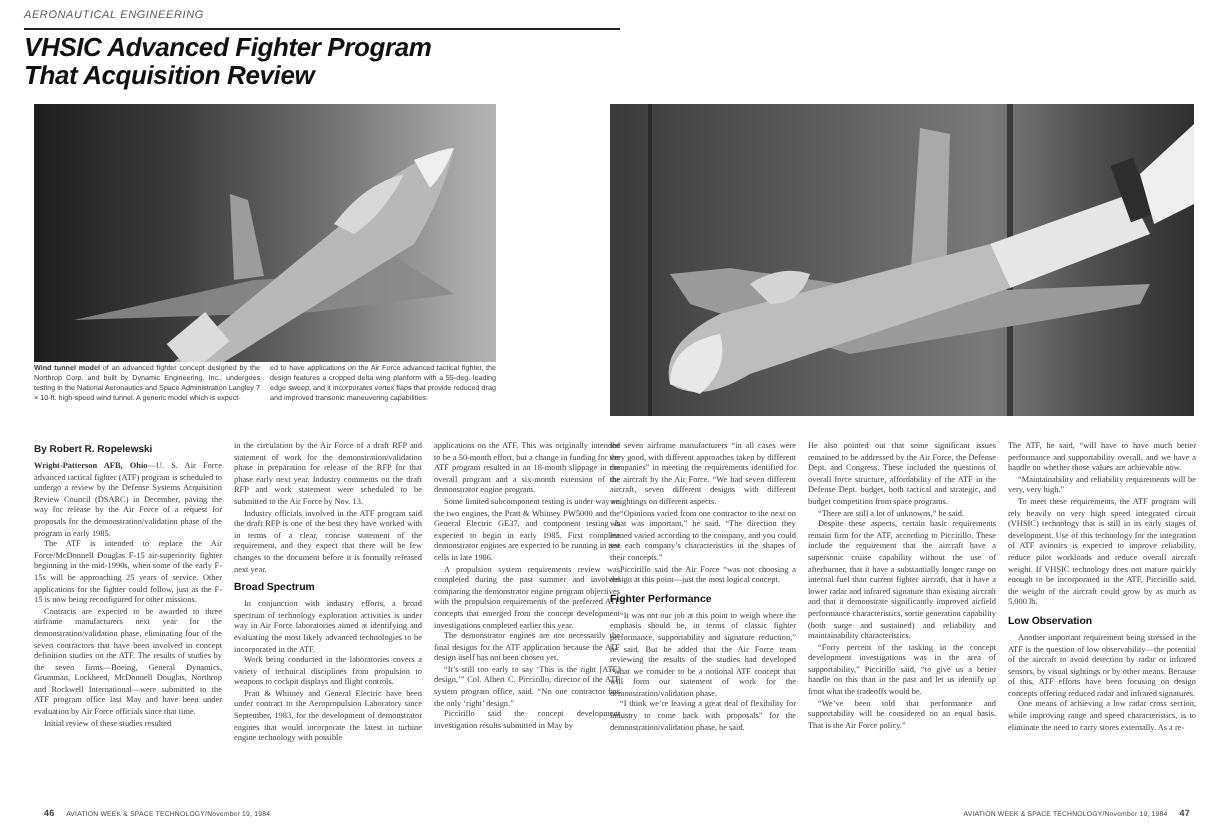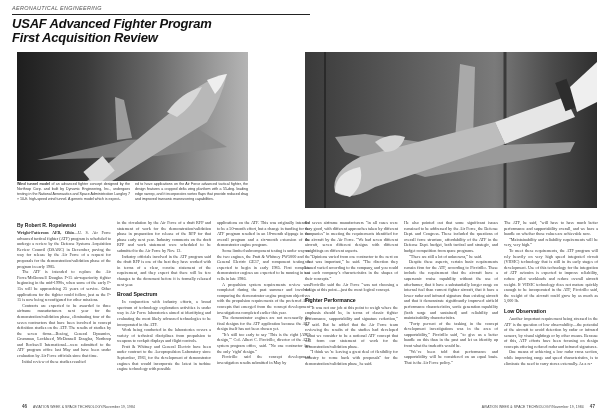--- a/index.html
+++ b/index.html
@@ -64,22 +64,22 @@
   .footer-left { left: 17px; }
   .footer-right { right: 14px; text-align: right; }
   .footer .pg { font-size: 4.5px; font-weight: bold; margin: 0 5px; }
 </style>
 </head>
 <body>
 
 <div class="section-label">Aeronautical Engineering</div>
 <div class="rule"></div>
 <div class="headline">
-  <div>USAF Advanced Fighter Program</div>
-  <div>First Acquisition Review</div>
+  <div>VHSIC Advanced Fighter Program</div>
+  <div>That Acquisition Review</div>
 </div>
 
 <div class="photo photo-left">
   <svg viewBox="0 0 231 129" preserveAspectRatio="none">
     <polygon points="20,108 110,88 150,86 170,70 210,95 140,104" fill="#8a8a8a" opacity="0.9"></polygon>
     <polygon points="100,88 98,45 107,48 115,86" fill="#9c9c9c"></polygon>
     <path d="M70,129 L160,55 Q180,30 210,22 Q205,45 190,70 L95,129 Z" fill="#b8b8b8"></path>
     <path d="M150,60 Q165,40 185,35 Q175,55 160,65 Z" fill="#d8d8d8"></path>
     <path d="M190,28 Q205,22 210,22 Q205,35 198,42 Z" fill="#eeeeee"></path>
     <rect x="70" y="110" width="25" height="19" fill="#dcdcdc" transform="rotate(-40 82 120)"></rect>

